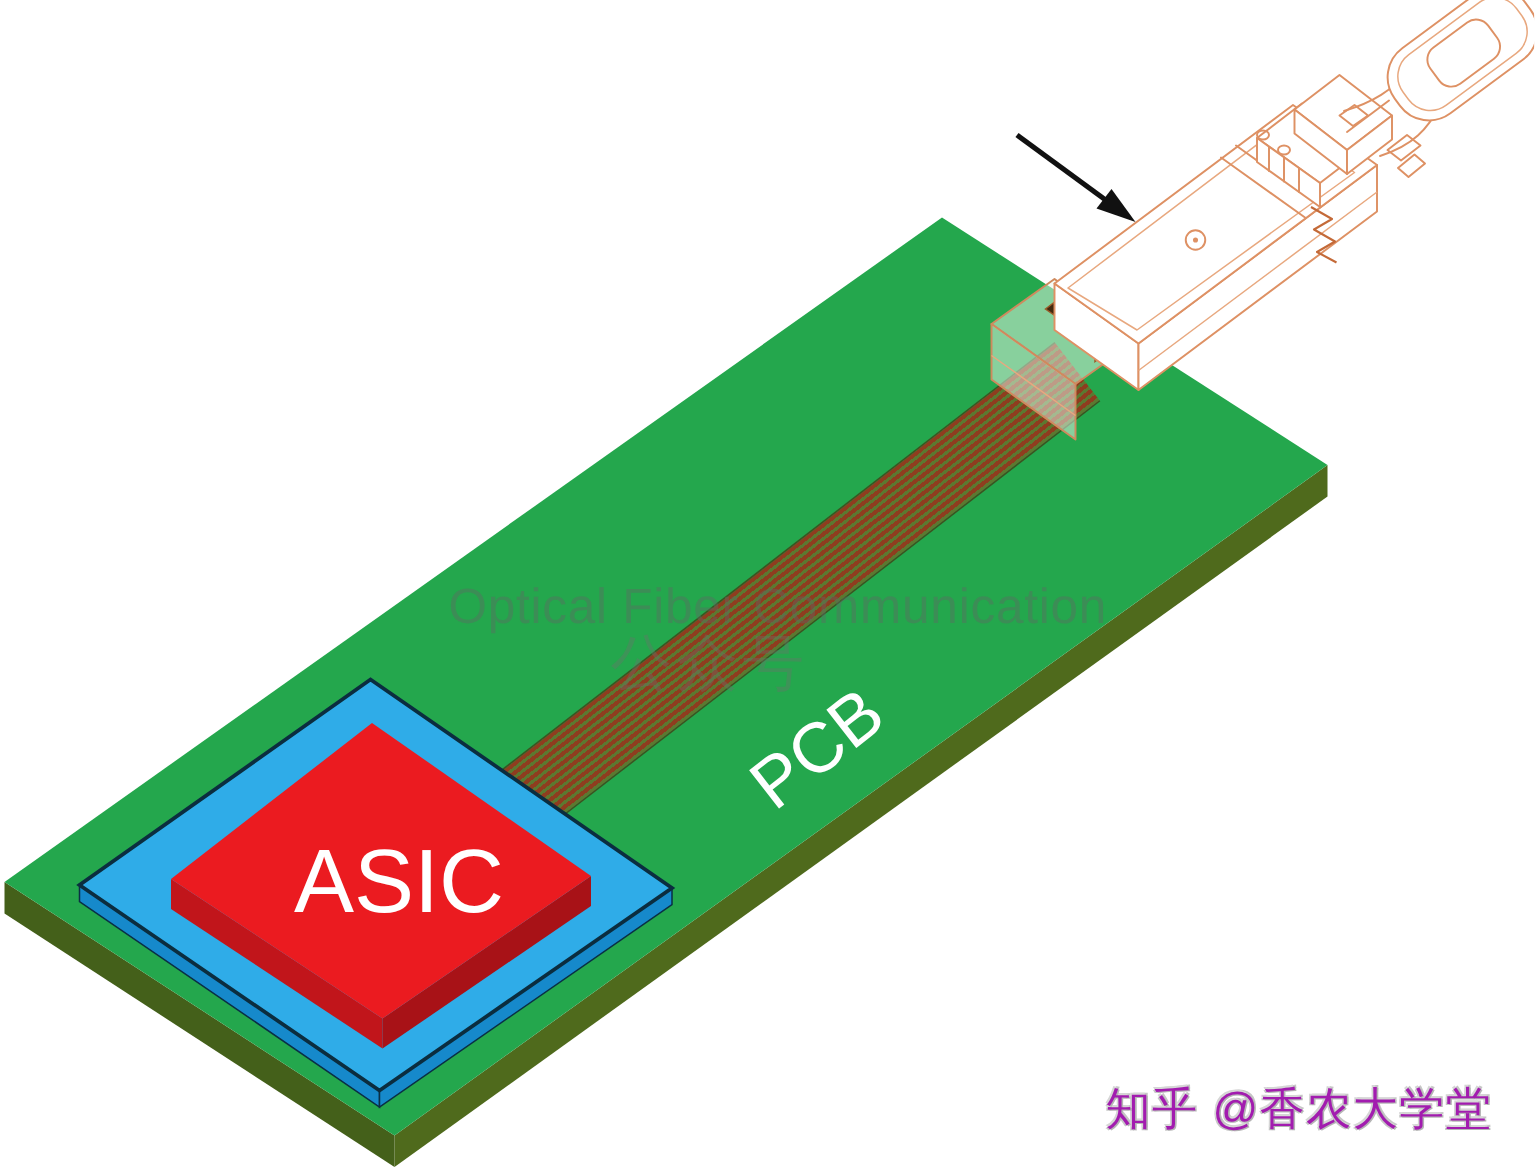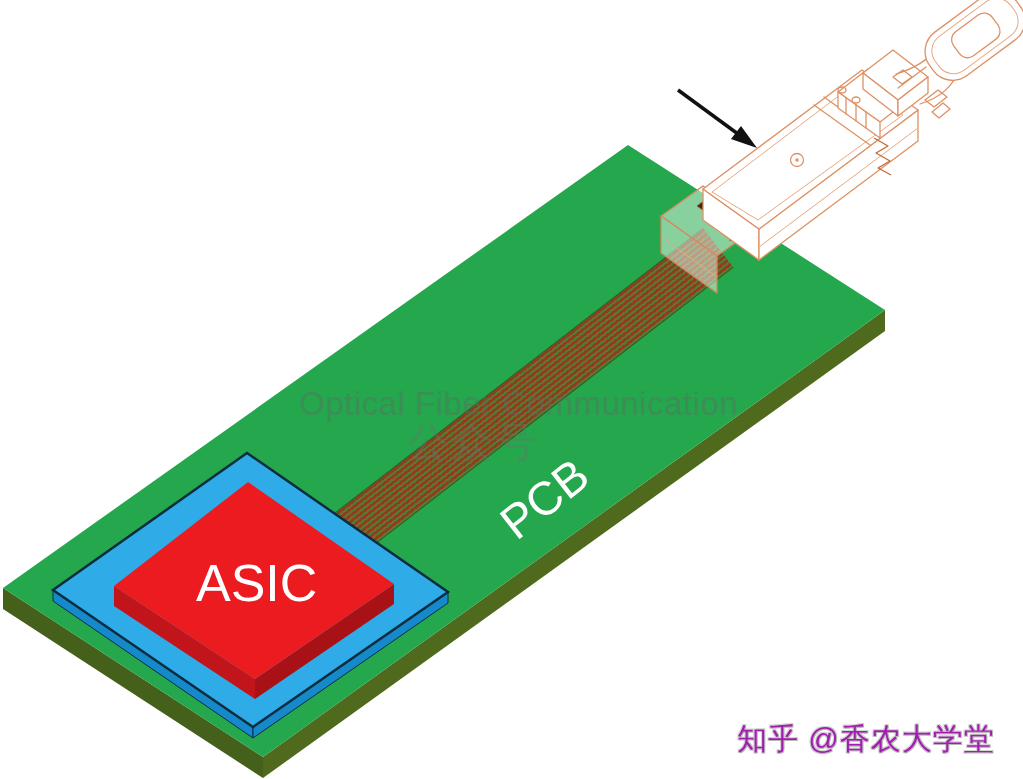--- a/index.html
+++ b/index.html
@@ -14,21 +14,21 @@
 
   #traces{position:absolute;left:345px;top:511px;width:471px;height:48px;
           transform-origin:0 24px;transform:rotate(-37.7deg);
           background:repeating-linear-gradient(180deg,#8E3D1F 0 2.7px,#5C7830 2.7px 4.8px);
           border-top:1px solid #3C5220;border-bottom:1px solid #3C5220;}
 
   .label{position:absolute;white-space:nowrap;}
   #module-label{left:518px;top:34px;font-size:41px;color:#0b0b0b;font-weight:500;}
   #pcb-label{left:496px;top:471px;font-size:47px;color:#ffffff;font-weight:500;
              transform:rotate(-38deg);transform-origin:center;}
-  #asic-label{left:196px;top:553px;font-size:52px;color:#ffffff;font-weight:500;}
+  #asic-label{left:196px;top:553px;font-size:60px;color:#ffffff;font-weight:500;}
   #wm1{left:299px;top:385px;font-size:33px;color:rgba(95,105,99,0.42);letter-spacing:0.5px;}
   #wm2{left:407px;top:415px;font-size:41px;color:rgba(105,115,108,0.38);letter-spacing:3px;}
   #wm-credit{left:737px;top:719px;font-size:30px;color:#a21caf;font-weight:500;letter-spacing:1px;
              text-shadow:1px 1px 0 #b5b5b5,-1px -1px 0 #d6d6d6,1px -1px 0 #c6c6c6,-1px 1px 0 #c6c6c6;}
 </style>
 </head>
 <body>
 
 <div id="canvas">
 

